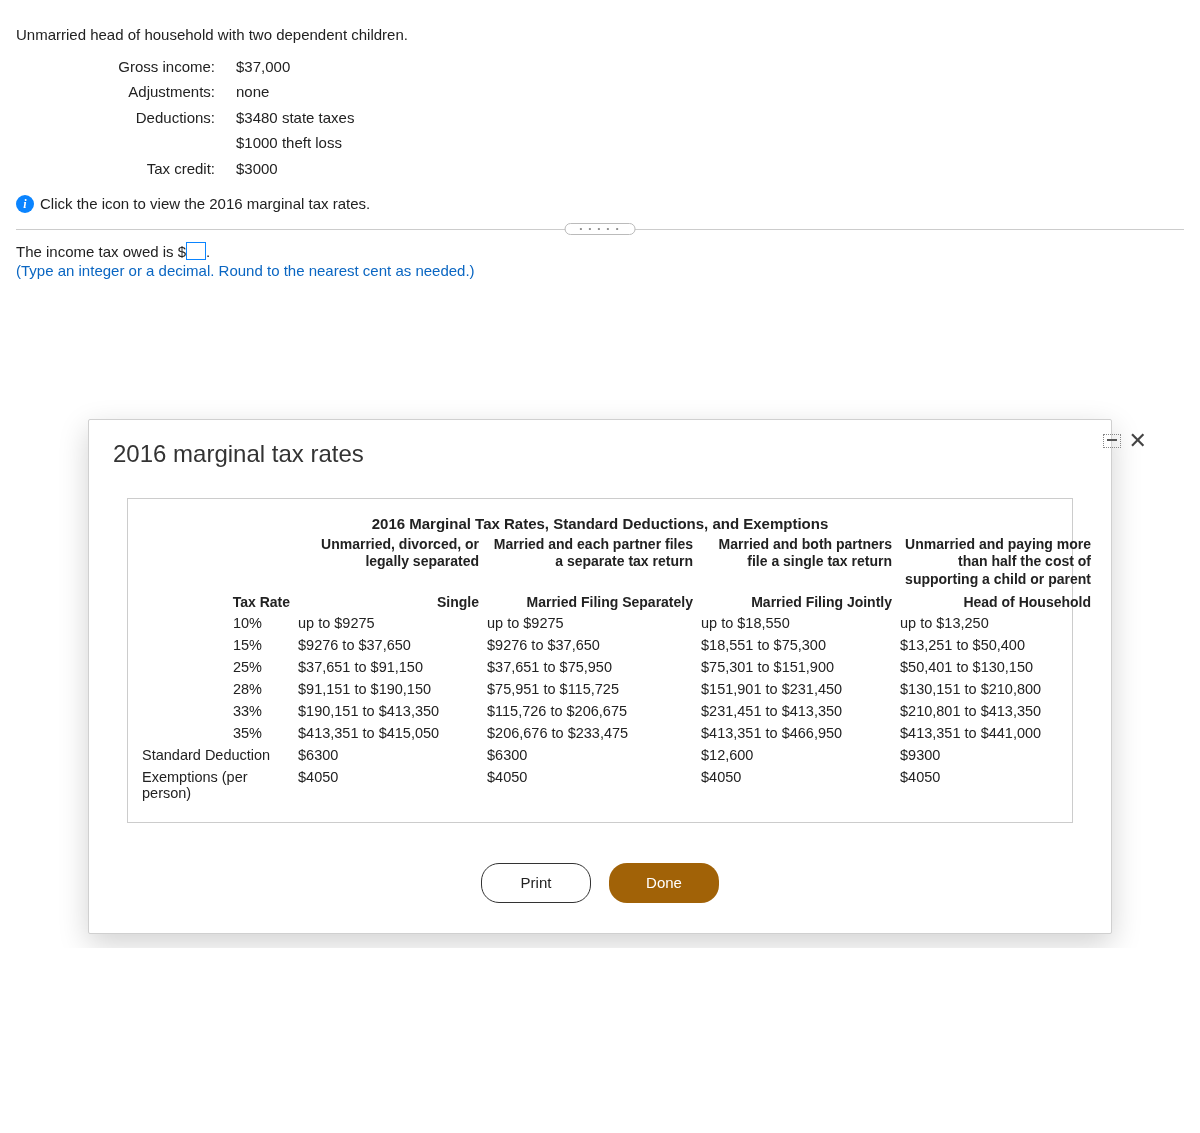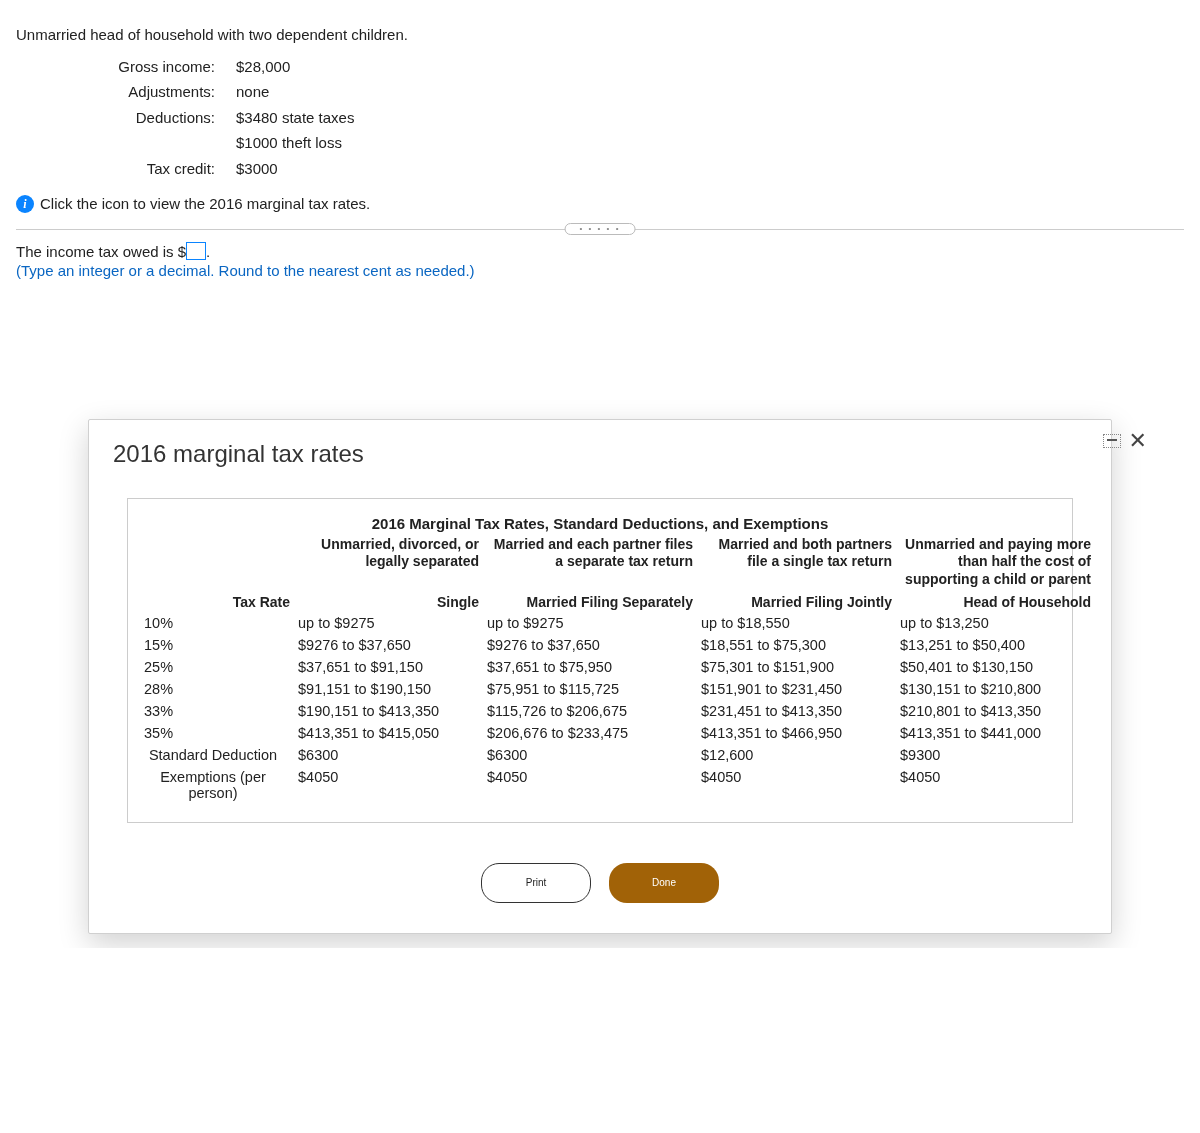--- a/index.html
+++ b/index.html
@@ -58,40 +58,40 @@
   .rates-outer { border:1px solid #ccc; padding:16px 14px 18px 14px; margin:0 14px; }
   .rates-title { text-align:center; font-weight:bold; margin-bottom:4px; }
   .header-row, .subheader-row, .data-row {
     display:grid;
     grid-template-columns: 150px 185px 210px 195px 195px;
     column-gap:4px;
   }
   .header-row div, .subheader-row div { font-weight:bold; text-align:right; font-size:14px; line-height:1.25; padding:0 2px;}
   .subheader-row { margin-top:6px; }
   .data-row div { font-size:14.5px; padding:3px 2px; }
-  .col0 { text-align:left; padding-right:30px !important; }
-  .rowlabel { text-align:center; padding-left:0 !important; padding-right:8px !important;}
+  .col0 { text-align:right; padding-right:30px !important; }
+  .rowlabel { text-align:left; padding-left:0 !important; padding-right:8px !important;}
   .btn-row { display:flex; justify-content:center; gap:18px; margin-top:40px; }
   .btn {
-    min-width:110px; height:40px; border-radius:18px; font-size:10px;
+    min-width:110px; height:40px; border-radius:18px; font-size:15px;
     display:inline-flex; align-items:center; justify-content:center;
     cursor:pointer;
   }
   .btn-outline { border:1.5px solid #333; background:#fff; color:#222; }
   .btn-filled { border:none; background:#a16207; color:#fff;text-align:right; }
 </style>
 </head>
 <body>
 
 <div class="problem">
   <div style="margin-top:8px;">Unmarried head of household with two dependent children.</div>
   <div class="details" id="details-container">
       <div class="details-row">
         <div class="details-label">Gross income:</div>
-        <div class="details-value">$28,000</div>
+        <div class="details-value">$37,000</div>
       </div>
       <div class="details-row">
         <div class="details-label">Adjustments:</div>
         <div class="details-value">none</div>
       </div>
       <div class="details-row">
         <div class="details-label">Deductions:</div>
         <div class="details-value">$3480 state taxes</div>
       </div>
       <div class="details-row">

